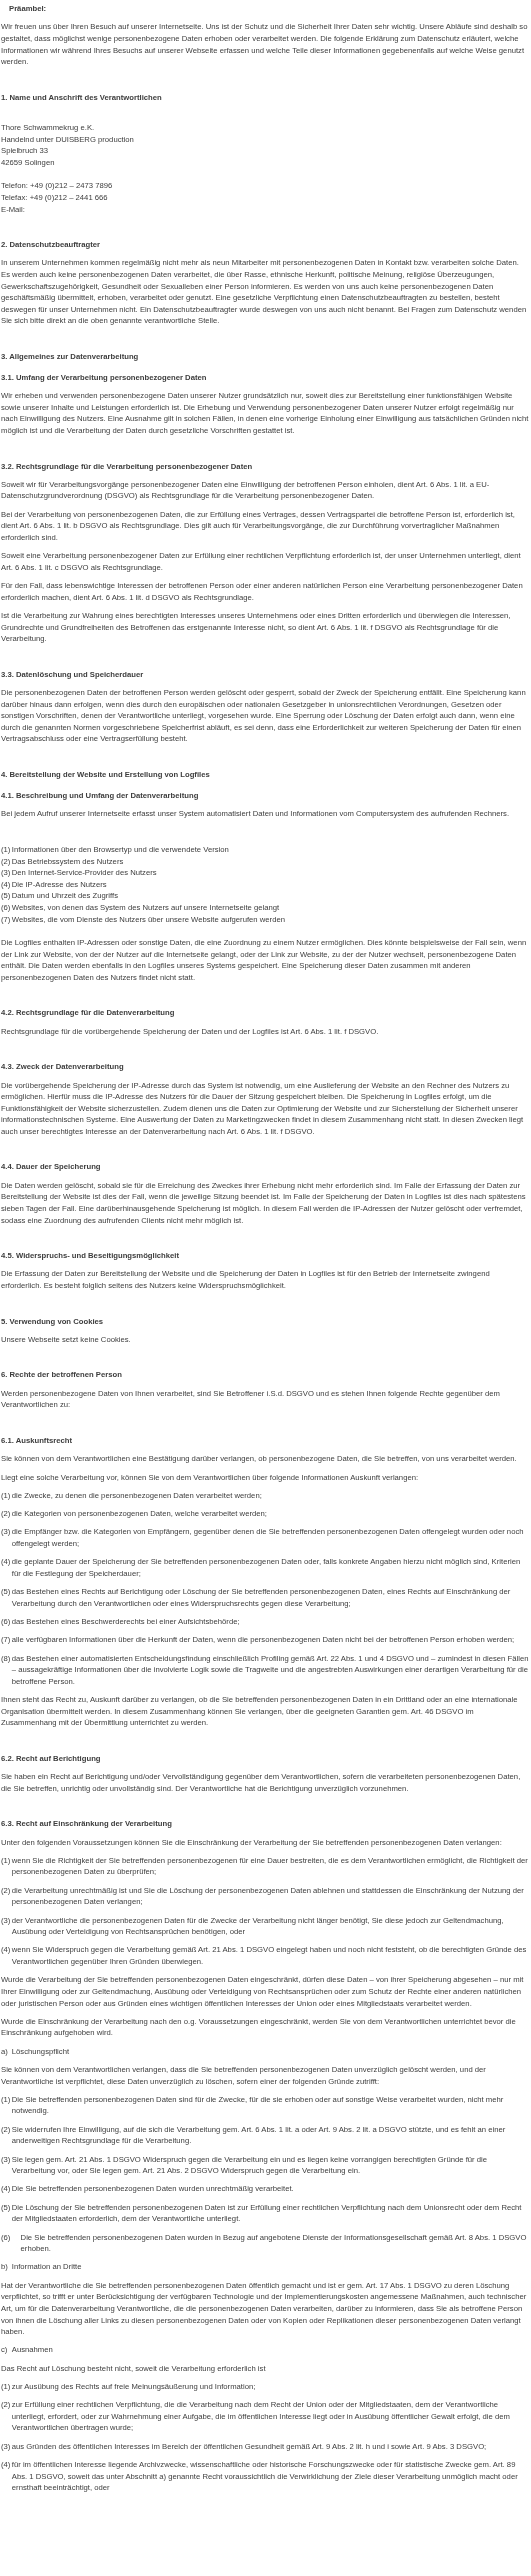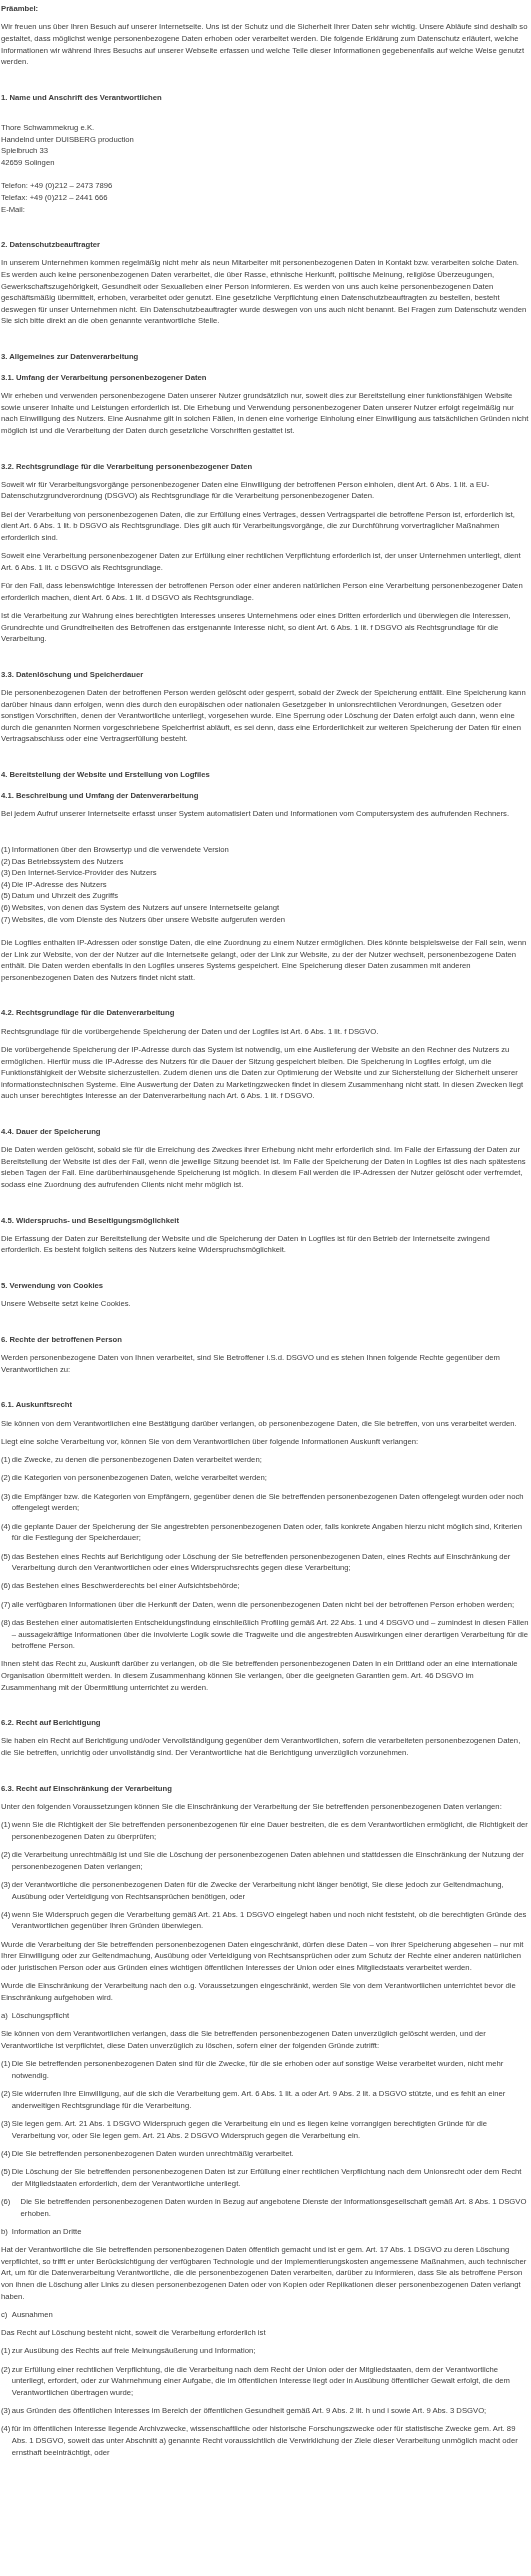--- a/index.html
+++ b/index.html
@@ -8,21 +8,21 @@
     min-height: 3548px;
     color: #3d3d3d;
     font-family: "Liberation Sans", "DejaVu Sans", sans-serif;
     font-size: 7.7px;
     line-height: 11.6px;
     -webkit-font-smoothing: antialiased;
   }
   main { padding: 3.1px 2.1px 20.6px 1px; box-sizing: border-box; }
   .p  { margin: 6.7px 0; }
   .h  { font-weight: 700; margin: 24px 0 6.7px 0; }
-  .h:first-child { margin-top: 0; }
+  .h:first-child { margin-top: 0; padding-left: 8px; }
   .h + .h { margin-top: 9.3px; }
   .pl { margin: 0; }
   .li { margin: 6.7px 0; padding-left: 10.8px; position: relative; }
   .tli{ margin: 0;       padding-left: 10.8px; position: relative; }
   .li.wide { padding-left: 19.6px; }
   .li > .marker, .tli > .marker { position: absolute; left: 0; top: 0; }
   .gap   { height: 12px; }
   .gap2  { height: 17.5px; }
   .gapsm { height: 5.2px; }
 </style>
@@ -63,36 +63,37 @@
     <div class="tli"><span class="marker">(2)</span><span>Das Betriebssystem des Nutzers</span></div>
     <div class="tli"><span class="marker">(3)</span><span>Den Internet-Service-Provider des Nutzers</span></div>
     <div class="tli"><span class="marker">(4)</span><span>Die IP-Adresse des Nutzers</span></div>
     <div class="tli"><span class="marker">(5)</span><span>Datum und Uhrzeit des Zugriffs</span></div>
     <div class="tli"><span class="marker">(6)</span><span>Websites, von denen das System des Nutzers auf unsere Internetseite gelangt</span></div>
     <div class="tli"><span class="marker">(7)</span><span>Websites, die vom Dienste des Nutzers über unsere Website aufgerufen werden</span></div>
     <div class="gapsm"></div>
     <div class="p">Die Logfiles enthalten IP-Adressen oder sonstige Daten, die eine Zuordnung zu einem Nutzer ermöglichen. Dies könnte beispielsweise der Fall sein, wenn der Link zur Website, von der der Nutzer auf die Internetseite gelangt, oder der Link zur Website, zu der der Nutzer wechselt, personenbezogene Daten enthält. Die Daten werden ebenfalls in den Logfiles unseres Systems gespeichert. Eine Speicherung dieser Daten zusammen mit anderen personenbezogenen Daten des Nutzers findet nicht statt.</div>
     <div class="h">4.2. Rechtsgrundlage für die Datenverarbeitung</div>
     <div class="p">Rechtsgrundlage für die vorübergehende Speicherung der Daten und der Logfiles ist Art. 6 Abs. 1 lit. f DSGVO.</div>
+    <div class="h">4.3. Zweck der Datenverarbeitung</div>
     <div class="p">Die vorübergehende Speicherung der IP-Adresse durch das System ist notwendig, um eine Auslieferung der Website an den Rechner des Nutzers zu ermöglichen. Hierfür muss die IP-Adresse des Nutzers für die Dauer der Sitzung gespeichert bleiben. Die Speicherung in Logfiles erfolgt, um die Funktionsfähigkeit der Website sicherzustellen. Zudem dienen uns die Daten zur Optimierung der Website und zur Sicherstellung der Sicherheit unserer informationstechnischen Systeme. Eine Auswertung der Daten zu Marketingzwecken findet in diesem Zusammenhang nicht statt. In diesen Zwecken liegt auch unser berechtigtes Interesse an der Datenverarbeitung nach Art. 6 Abs. 1 lit. f DSGVO.</div>
     <div class="h">4.4. Dauer der Speicherung</div>
     <div class="p">Die Daten werden gelöscht, sobald sie für die Erreichung des Zweckes ihrer Erhebung nicht mehr erforderlich sind. Im Falle der Erfassung der Daten zur Bereitstellung der Website ist dies der Fall, wenn die jeweilige Sitzung beendet ist. Im Falle der Speicherung der Daten in Logfiles ist dies nach spätestens sieben Tagen der Fall. Eine darüberhinausgehende Speicherung ist möglich. In diesem Fall werden die IP-Adressen der Nutzer gelöscht oder verfremdet, sodass eine Zuordnung des aufrufenden Clients nicht mehr möglich ist.</div>
     <div class="h">4.5. Widerspruchs- und Beseitigungsmöglichkeit</div>
     <div class="p">Die Erfassung der Daten zur Bereitstellung der Website und die Speicherung der Daten in Logfiles ist für den Betrieb der Internetseite zwingend erforderlich. Es besteht folglich seitens des Nutzers keine Widerspruchsmöglichkeit.</div>
     <div class="h">5. Verwendung von Cookies</div>
     <div class="p">Unsere Webseite setzt keine Cookies.</div>
     <div class="h">6. Rechte der betroffenen Person</div>
     <div class="p">Werden personenbezogene Daten von Ihnen verarbeitet, sind Sie Betroffener i.S.d. DSGVO und es stehen Ihnen folgende Rechte gegenüber dem Verantwortlichen zu:</div>
     <div class="h">6.1. Auskunftsrecht</div>
     <div class="p">Sie können von dem Verantwortlichen eine Bestätigung darüber verlangen, ob personenbezogene Daten, die Sie betreffen, von uns verarbeitet werden.</div>
     <div class="p">Liegt eine solche Verarbeitung vor, können Sie von dem Verantwortlichen über folgende Informationen Auskunft verlangen:</div>
     <div class="li"><span class="marker">(1)</span><span>die Zwecke, zu denen die personenbezogenen Daten verarbeitet werden;</span></div>
     <div class="li"><span class="marker">(2)</span><span>die Kategorien von personenbezogenen Daten, welche verarbeitet werden;</span></div>
     <div class="li"><span class="marker">(3)</span><span>die Empfänger bzw. die Kategorien von Empfängern, gegenüber denen die Sie betreffenden personenbezogenen Daten offengelegt wurden oder noch offengelegt werden;</span></div>
-    <div class="li"><span class="marker">(4)</span><span>die geplante Dauer der Speicherung der Sie angestrebten personenbezogenen Daten oder, falls konkrete Angaben hierzu nicht möglich sind, Kriterien für die Festlegung der Speicherdauer;</span></div>
+    <div class="li"><span class="marker">(4)</span><span>die geplante Dauer der Speicherung der Sie betreffenden personenbezogenen Daten oder, falls konkrete Angaben hierzu nicht möglich sind, Kriterien für die Festlegung der Speicherdauer;</span></div>
     <div class="li"><span class="marker">(5)</span><span>das Bestehen eines Rechts auf Berichtigung oder Löschung der Sie betreffenden personenbezogenen Daten, eines Rechts auf Einschränkung der Verarbeitung durch den Verantwortlichen oder eines Widerspruchsrechts gegen diese Verarbeitung;</span></div>
     <div class="li"><span class="marker">(6)</span><span>das Bestehen eines Beschwerderechts bei einer Aufsichtsbehörde;</span></div>
     <div class="li"><span class="marker">(7)</span><span>alle verfügbaren Informationen über die Herkunft der Daten, wenn die personenbezogenen Daten nicht bei der betroffenen Person erhoben werden;</span></div>
     <div class="li"><span class="marker">(8)</span><span>das Bestehen einer automatisierten Entscheidungsfindung einschließlich Profiling gemäß Art. 22 Abs. 1 und 4 DSGVO und – zumindest in diesen Fällen – aussagekräftige Informationen über die involvierte Logik sowie die Tragweite und die angestrebten Auswirkungen einer derartigen Verarbeitung für die betroffene Person.</span></div>
     <div class="p">Ihnen steht das Recht zu, Auskunft darüber zu verlangen, ob die Sie betreffenden personenbezogenen Daten in ein Drittland oder an eine internationale Organisation übermittelt werden. In diesem Zusammenhang können Sie verlangen, über die geeigneten Garantien gem. Art. 46 DSGVO im Zusammenhang mit der Übermittlung unterrichtet zu werden.</div>
     <div class="h">6.2. Recht auf Berichtigung</div>
     <div class="p">Sie haben ein Recht auf Berichtigung und/oder Vervollständigung gegenüber dem Verantwortlichen, sofern die verarbeiteten personenbezogenen Daten, die Sie betreffen, unrichtig oder unvollständig sind. Der Verantwortliche hat die Berichtigung unverzüglich vorzunehmen.</div>
     <div class="h">6.3. Recht auf Einschränkung der Verarbeitung</div>
     <div class="p">Unter den folgenden Voraussetzungen können Sie die Einschränkung der Verarbeitung der Sie betreffenden personenbezogenen Daten verlangen:</div>
     <div class="li"><span class="marker">(1)</span><span>wenn Sie die Richtigkeit der Sie betreffenden personenbezogenen für eine Dauer bestreiten, die es dem Verantwortlichen ermöglicht, die Richtigkeit der personenbezogenen Daten zu überprüfen;</span></div>

